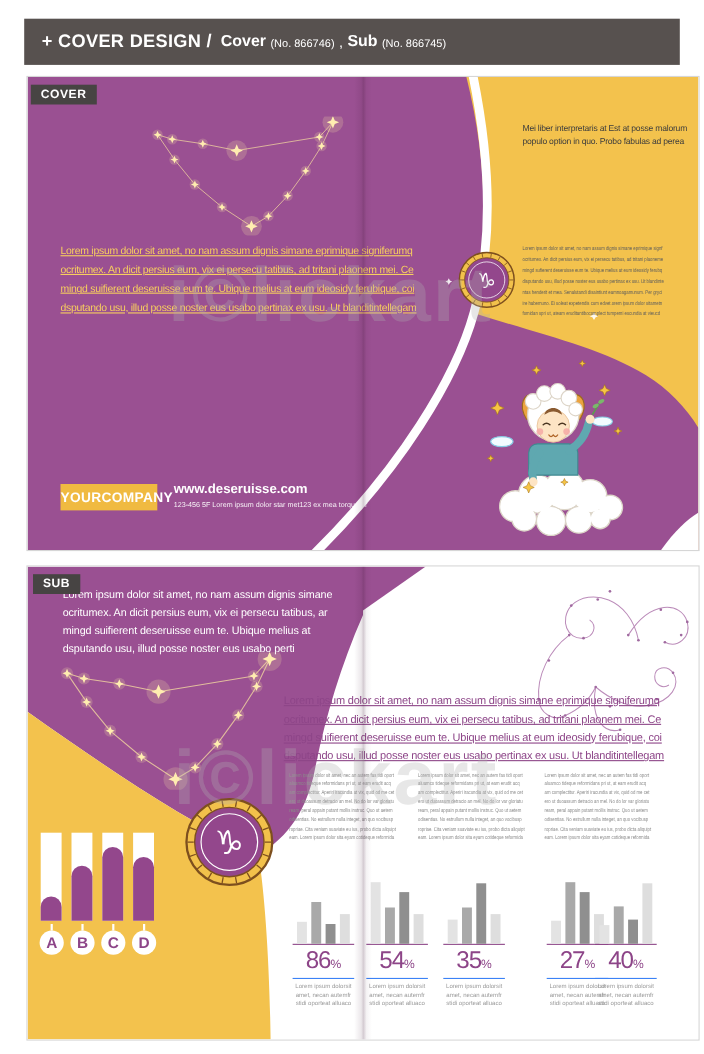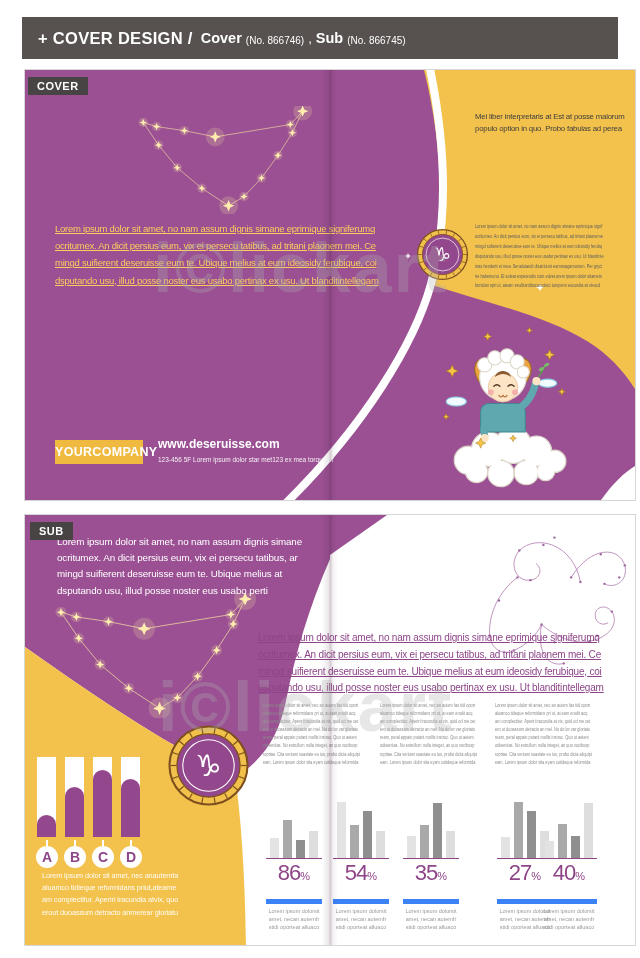--- a/index.html
+++ b/index.html
@@ -54,21 +54,21 @@
   .sub-col{position:absolute;top:186px;width:131px;transform:scaleX(.78);transform-origin:0 0;
            font-size:5px;line-height:8.1px;color:#8a8a8a;z-index:2;}
   .sub-col.c0{left:238px}.sub-col.c1{left:355px}.sub-col.c2{left:470px}
   
   .mini-chart{position:absolute;top:281px;width:56px;text-align:center;z-index:2;}
   .mc1{left:241px}.mc2{left:308px}.mc3{left:378px}.mc4{left:472px}.mc5{left:516px}
   .mc-bars{height:62px;display:flex;align-items:flex-end;justify-content:center;gap:4px;
            border-bottom:1px solid #8d4588;}
   .mcbar{width:9px;}
   .mcbar.b0{background:#e3e3e3}.mcbar.b1{background:#a9a9a9}.mcbar.b2{background:#8f8f8f}.mcbar.b3{background:#dedede}
-  .mc-percent{border-bottom:5px solid #3b82f6;padding:1px 0 13px;color:#8d4588;}
+  .mc-percent{border-bottom:1px solid #3b82f6;padding:1px 0 3px;color:#8d4588;}
   .mc-num{font-size:22px;letter-spacing:-1px;}
   .mc-pct{font-size:11px;}
   .mc-caption{margin-top:3px;font-size:5.5px;line-height:8.2px;color:#9a9a9a;}
   
   .abcd{position:absolute;left:12px;top:242px;width:130px;height:115px;z-index:2;}
   .track{position:absolute;top:0;width:19px;height:80px;background:#fff;}
   .track.t0{left:0}.track.t1{left:28px}.track.t2{left:56px}.track.t3{left:84px}
   .fill{position:absolute;bottom:0;left:0;right:0;background:#93478c;border-radius:9.5px 9.5px 0 0;}
   .abcd-circle{position:absolute;top:89px;width:22px;height:22px;background:#fff;border-radius:50%;
                color:#8d4588;font-weight:bold;font-size:14px;text-align:center;line-height:22px;}
@@ -424,26 +424,20 @@
           <div class="fill" style="height: 84%;"></div>
         </div>
       <div class="track t3">
           <div class="fill" style="height: 72%;"></div>
         </div>
       <div class="abcd-circle c0">A</div>
       <div class="abcd-circle c1">B</div>
       <div class="abcd-circle c2">C</div>
       <div class="abcd-circle c3">D</div>
     </div>
-    <div class="abcd-caption">
-        <span class="ln">Lorem ipsum dolor sit amet, nec anautemfa</span>
-        <span class="ln">aluamco tidieque reformidans priut,ateame</span>
-        <span class="ln">am complectitur. Aperiri iracundia atvix, quo</span>
-        <span class="ln">erout duoassum detracto anmerear gloriatu</span>
-      </div>
 
     <svg class="coin coin-sub" viewBox="0 0 100 100">
         <circle cx="50" cy="50" r="47" fill="#f2c14b" stroke="#7d4f1e" stroke-width="2.5"></circle>
         <line x1="89" y1="50" x2="96" y2="50" stroke="#7d4f1e" stroke-width="1.4"></line>
         <line x1="86.64801221065042" y1="63.33878558970108" x2="93.22586055615179" y2="65.73292659298076" stroke="#7d4f1e" stroke-width="1.4"></line>
         <line x1="79.87573328164014" y1="75.06871677777502" x2="85.23804438347298" y2="79.5682300455808" stroke="#7d4f1e" stroke-width="1.4"></line>
         <line x1="69.5" y1="83.77499074759311" x2="73" y2="89.83716857408417" stroke="#7d4f1e" stroke-width="1.4"></line>
         <line x1="56.772278929010284" y1="88.40750236747611" x2="57.9878161726788" y2="95.30115663856157" stroke="#7d4f1e" stroke-width="1.4"></line>
         <line x1="43.227721070989716" y1="88.40750236747611" x2="42.01218382732121" y2="95.30115663856157" stroke="#7d4f1e" stroke-width="1.4"></line>
         <line x1="30.500000000000007" y1="83.77499074759311" x2="27.00000000000001" y2="89.83716857408419" stroke="#7d4f1e" stroke-width="1.4"></line>

